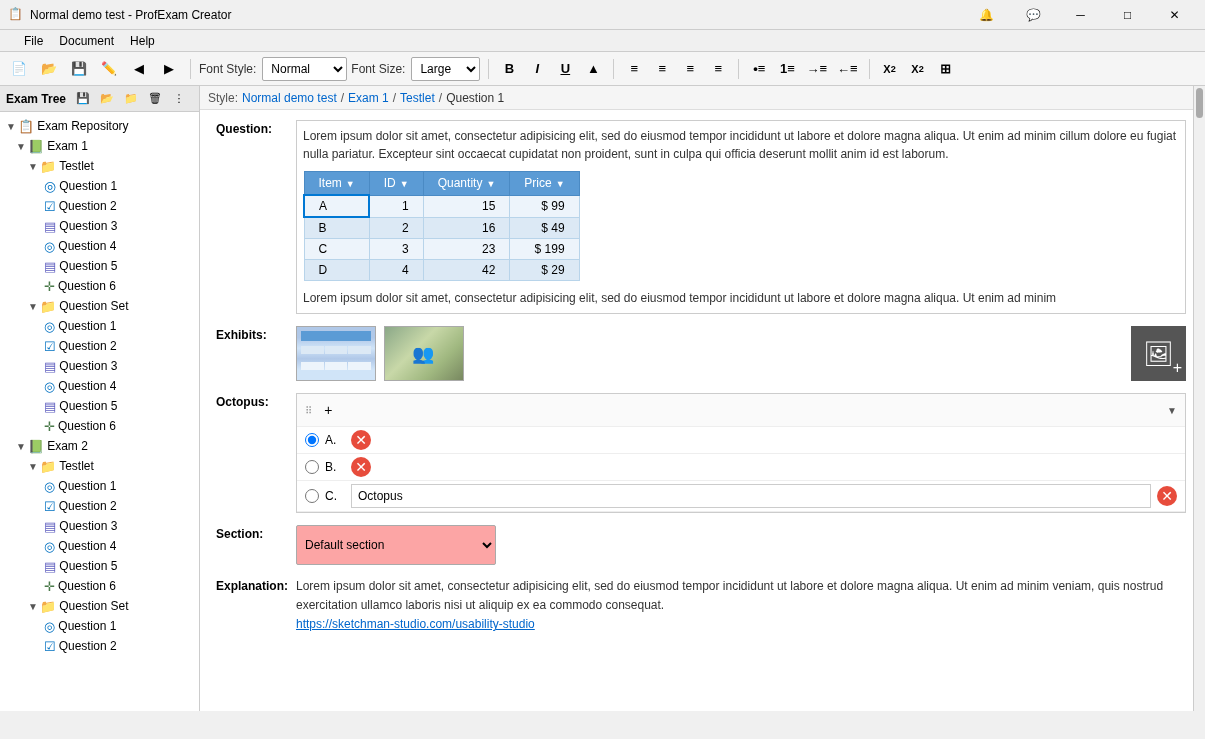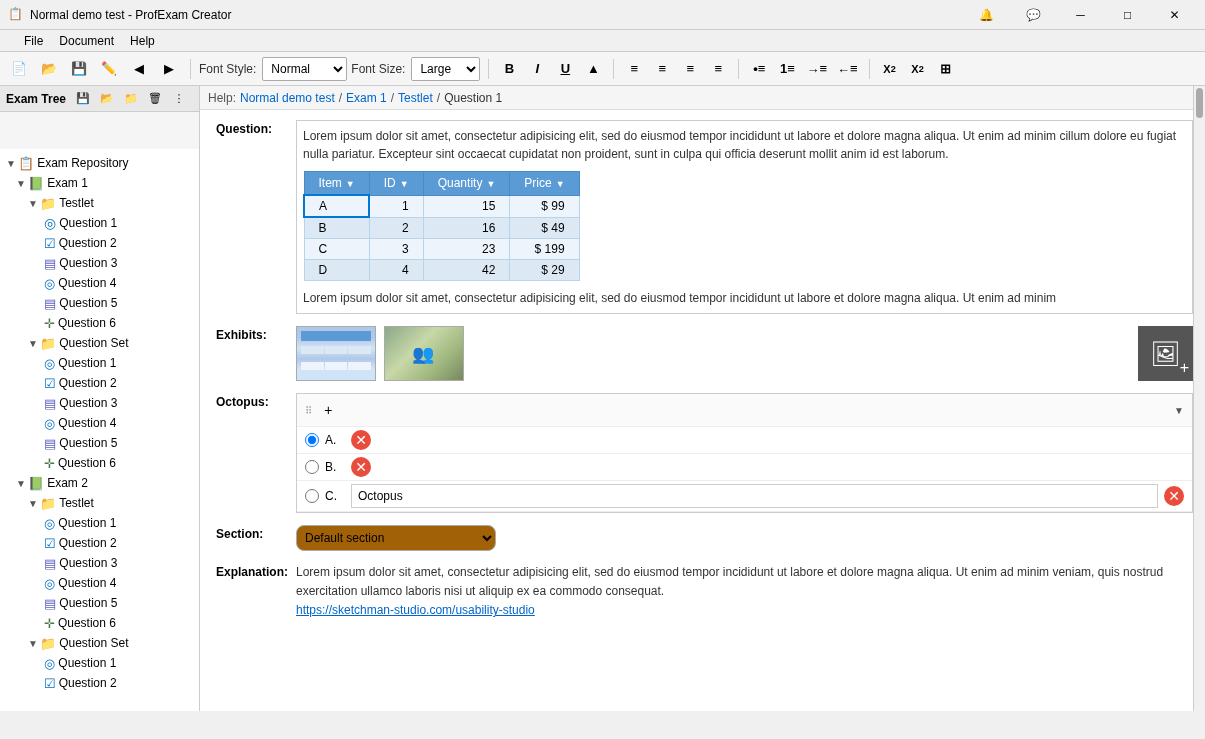--- a/index.html
+++ b/index.html
@@ -67,21 +67,20 @@
     }
 
     
     .sidebar {
       width: 200px;
       background: #f5f5f5;
       border-right: 1px solid #ccc;
       display: flex;
       flex-direction: column;
       overflow: hidden;
-      gap: 37px;
     }
     .sidebar-toolbar-btn {
       width: 22px; height: 22px; border: 1px solid transparent;
       background: transparent; cursor: pointer; display: flex;
       align-items: center; justify-content: center; font-size: 11px;
       border-radius: 2px;
     }
     .tree-area {
       flex: 1;
       overflow-y: auto;
@@ -243,26 +242,26 @@
     }
     .dropdown-arrow {
       margin-left: auto;
       font-size: 10px;
       color: #555;
       cursor: pointer;
     }
 
     
     .section-select {
-      height: 26px;
+      height: 40px;
       border: 1px solid #aaa;
-      background: #a16207;
+      background: #fca5a5;
       font-size: 12px;
       padding: 0 4px;
-      border-radius: 8px;
+      border-radius: 2px;
       width: 200px;
     }
 
     
     .explanation-text {
       font-size: 12px;
       line-height: 1.6;
       color: #333;
     }
     .explanation-link { color: #0066cc; }
@@ -538,31 +537,31 @@
         <span class="tree-indent" style="width:44px"></span>
         <span class="tree-icon" style="color:#0070c0;">☑</span>
         <span class="tree-label">Question 2</span>
       </div>
     </div>
   </div>
 
   <div class="content-area">
 
     <div class="breadcrumb">
-      <span class="breadcrumb-label">Help:</span>
+      <span class="breadcrumb-label">Style:</span>
       <span class="breadcrumb-link">Normal demo test</span>
       <span class="breadcrumb-sep">/</span>
       <span class="breadcrumb-link">Exam 1</span>
       <span class="breadcrumb-sep">/</span>
       <span class="breadcrumb-link">Testlet</span>
       <span class="breadcrumb-sep">/</span>
       <span class="breadcrumb-current">Question 1</span>
     </div>
 
-    <div class="editor-area" style="padding:10px 0 10px 16px;">
+    <div class="editor-area" style="padding:10px 7px 10px 16px;">
 
       <div class="section-row">
         <div class="section-label">Question:</div>
         <div class="section-content" style="border:1px solid #ccc;padding:6px;background:white;min-height:80px;overflow:hidden;position:relative;">
           <p style="font-size:12px;line-height:1.5;color:#333;">Lorem ipsum dolor sit amet, consectetur adipisicing elit, sed do eiusmod tempor incididunt ut labore et dolore magna aliqua. Ut enim ad minim cillum dolore eu fugiat nulla pariatur. Excepteur sint occaecat cupidatat non proident, sunt in culpa qui officia deserunt mollit anim id est laborum.</p>
 
           <table class="q-table" style="margin:8px 0;">
             <thead>
               <tr>
                 <th style="background:#5b9bd5;color:white;padding:4px 14px;font-size:12px;border:1px solid #4a8ac4;">

